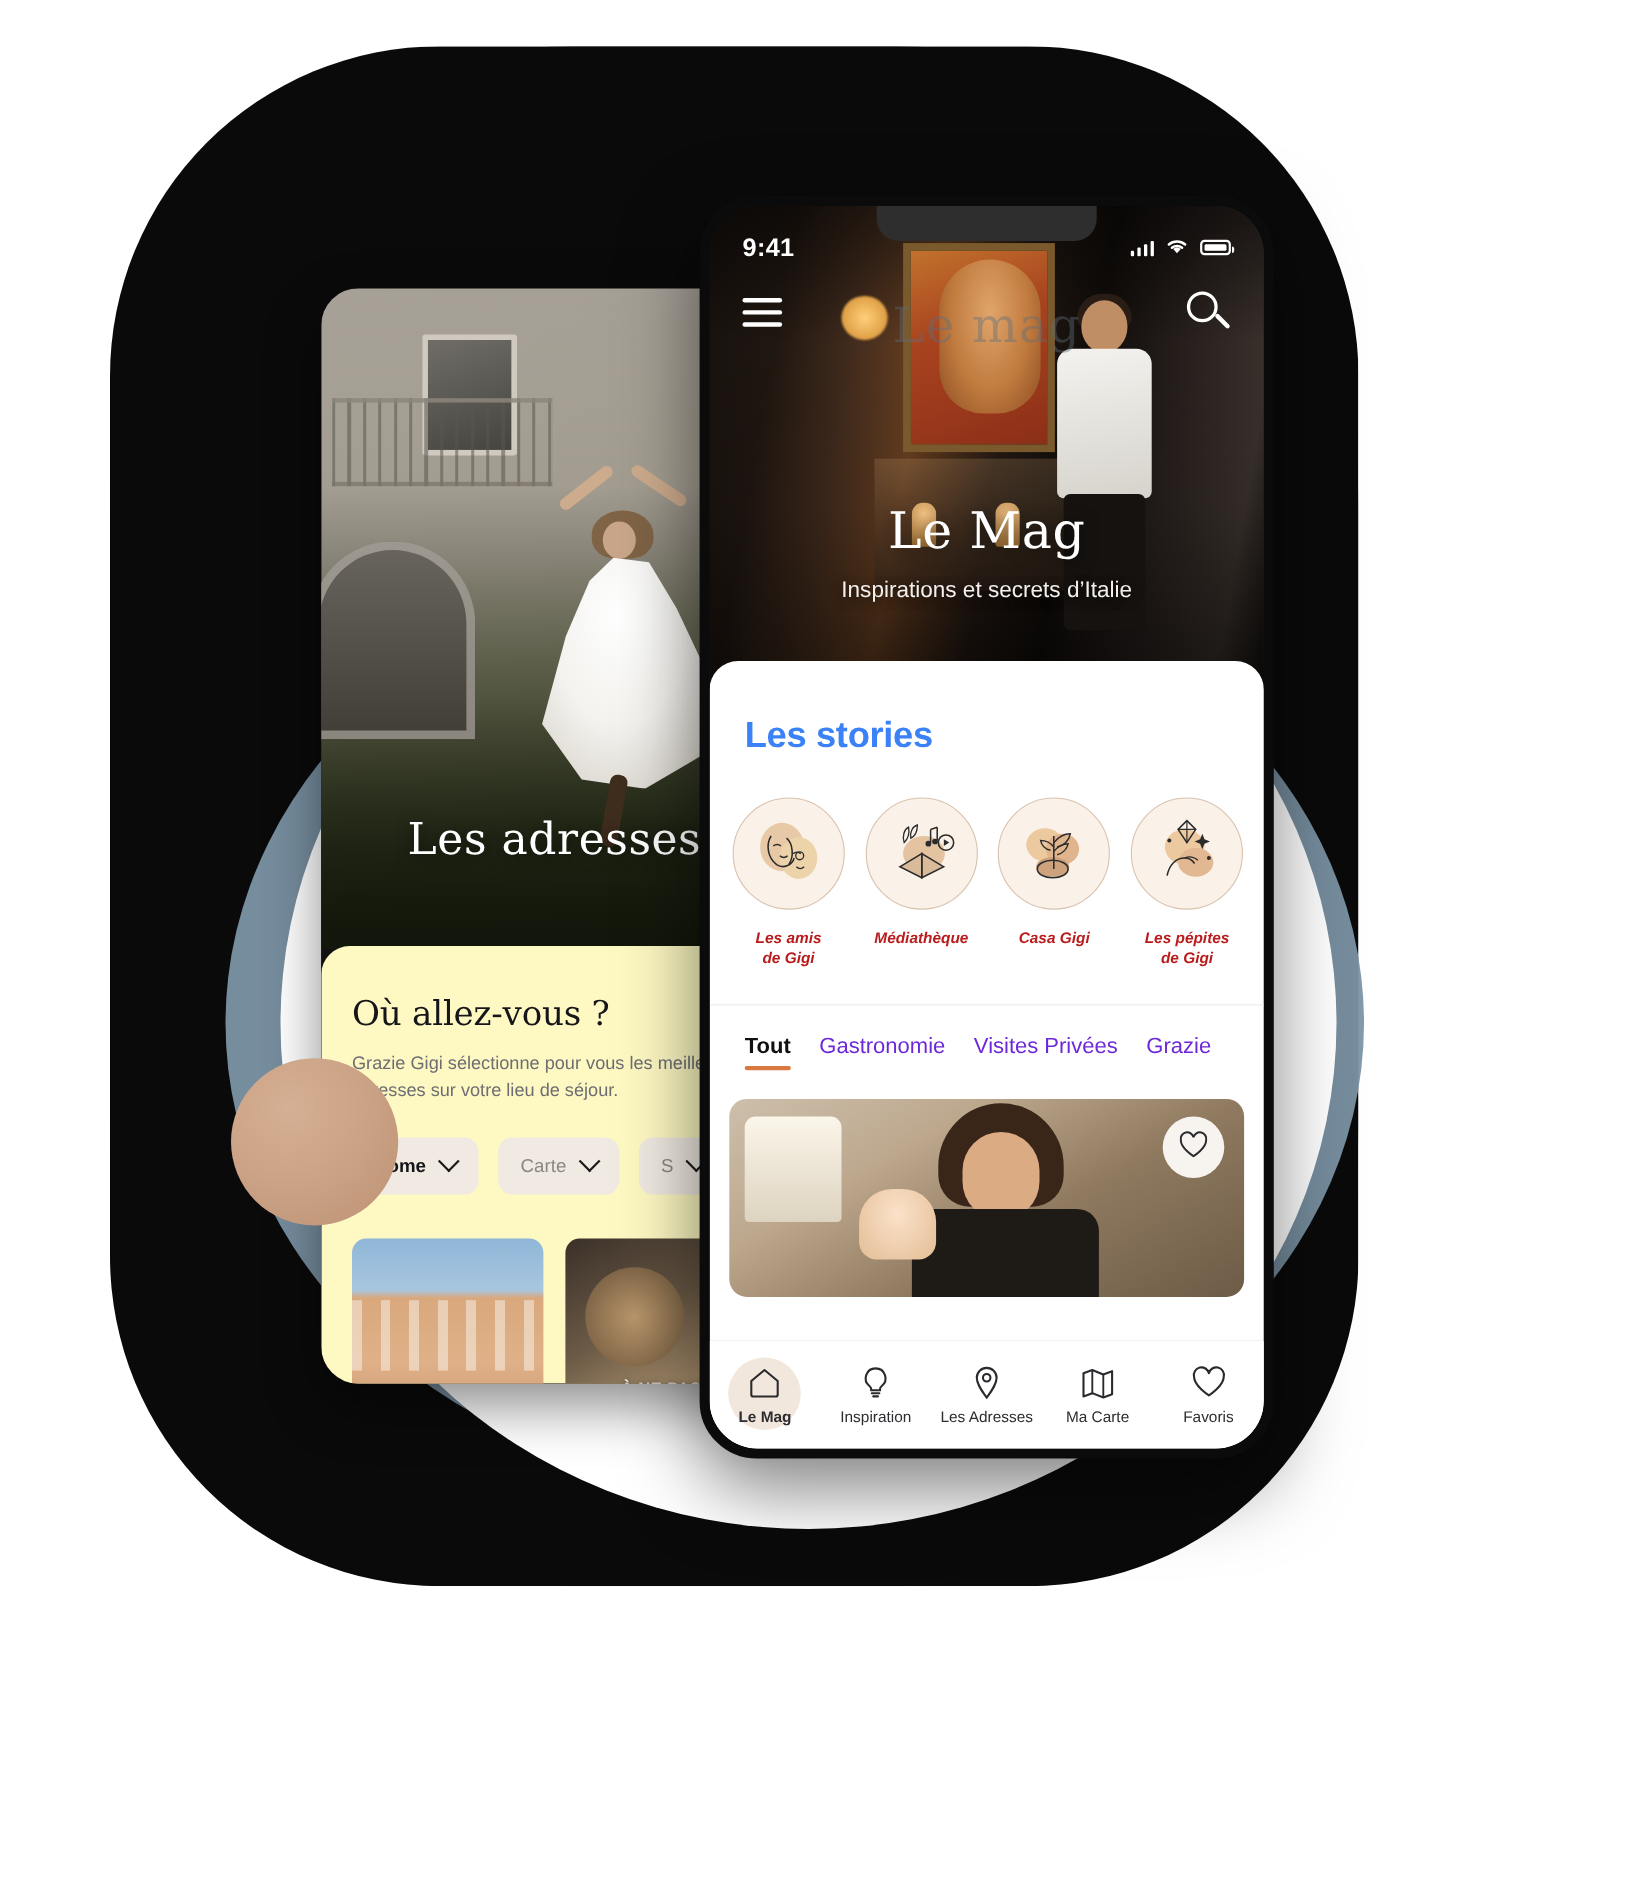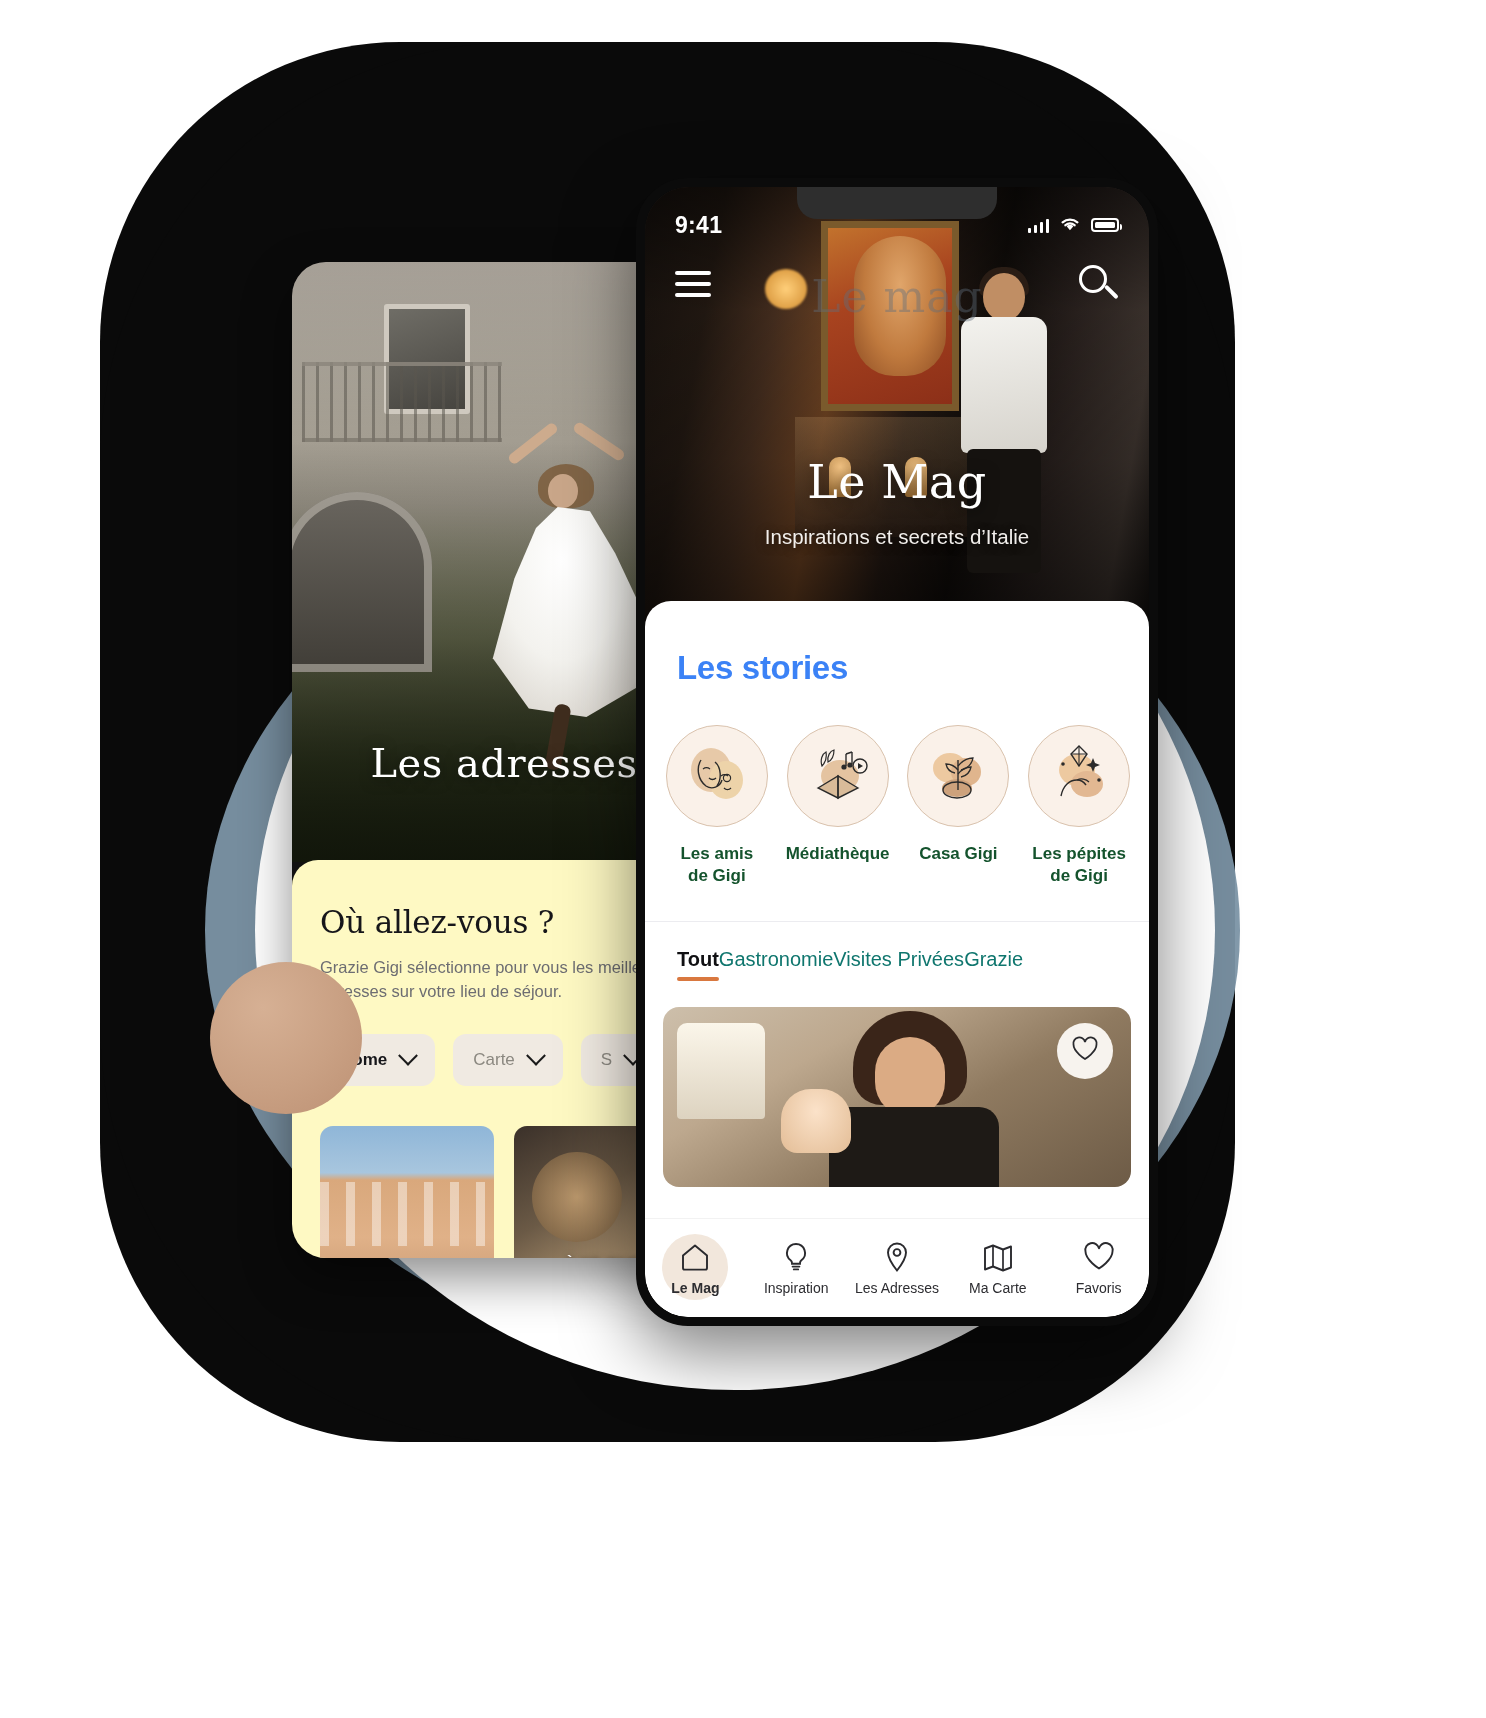--- a/index.html
+++ b/index.html
@@ -223,24 +223,24 @@
     background:#ffffff; border-radius:26px 26px 0 0; z-index:27; overflow:hidden;
   }
   .sheet-title { margin:48px 0 0 32px; font-size:33px; font-weight:700; color:#3b82f6; letter-spacing:-.3px; }
   .stories { display:flex; gap:5px; padding:38px 12px 0 14px; }
   .story { width:120px; display:flex; flex-direction:column; align-items:center; cursor:pointer; }
   .story-ring {
     width:102px; height:102px; border-radius:50%;
     border:1.6px solid #d9c2ad; background:#faf1e9;
     display:flex; align-items:center; justify-content:center; position:relative; overflow:hidden;
   }
-  .story-label { margin-top:16px; text-align:center; font-size:17px; font-weight:700; color:#14532d; line-height:1.3; }
+  .story-label { margin-top:16px; text-align:center; font-size:14px; font-weight:700; color:#b91c1c; line-height:1.3;font-style:italic; }
   .divider-r { height:1px; background:#ececf0; margin:34px 0 0 0; }
-  .tabs-r { display:flex; padding:26px 0 0 32px; align-items:flex-start; }
-  .tab-r { font-size:20px; color:#0f766e; white-space:nowrap; position:relative; padding-bottom:10px; cursor:pointer; }
+  .tabs-r { display:flex; gap:26px; padding:26px 0 0 32px; align-items:flex-start; }
+  .tab-r { font-size:20px; color:#6d28d9; white-space:nowrap; position:relative; padding-bottom:10px; cursor:pointer; }
   .tab-r.active { color:#101013; font-weight:700; }
   .tab-r.active::after {
     content:""; position:absolute; left:0; right:0; bottom:0; height:4px;
     background:#d9783f; border-radius:2px;
   }
   .article-card {
     margin:26px 18px 0 18px; height:180px; border-radius:16px; position:relative; overflow:hidden;
     background:linear-gradient(150deg,#cdbfab 0%,#bda88e 30%,#8f7a60 60%,#6d5b46 100%);
   }
   .ac-lamp { position:absolute; left:14px; top:16px; width:88px; height:96px; border-radius:10px 10px 4px 4px;

